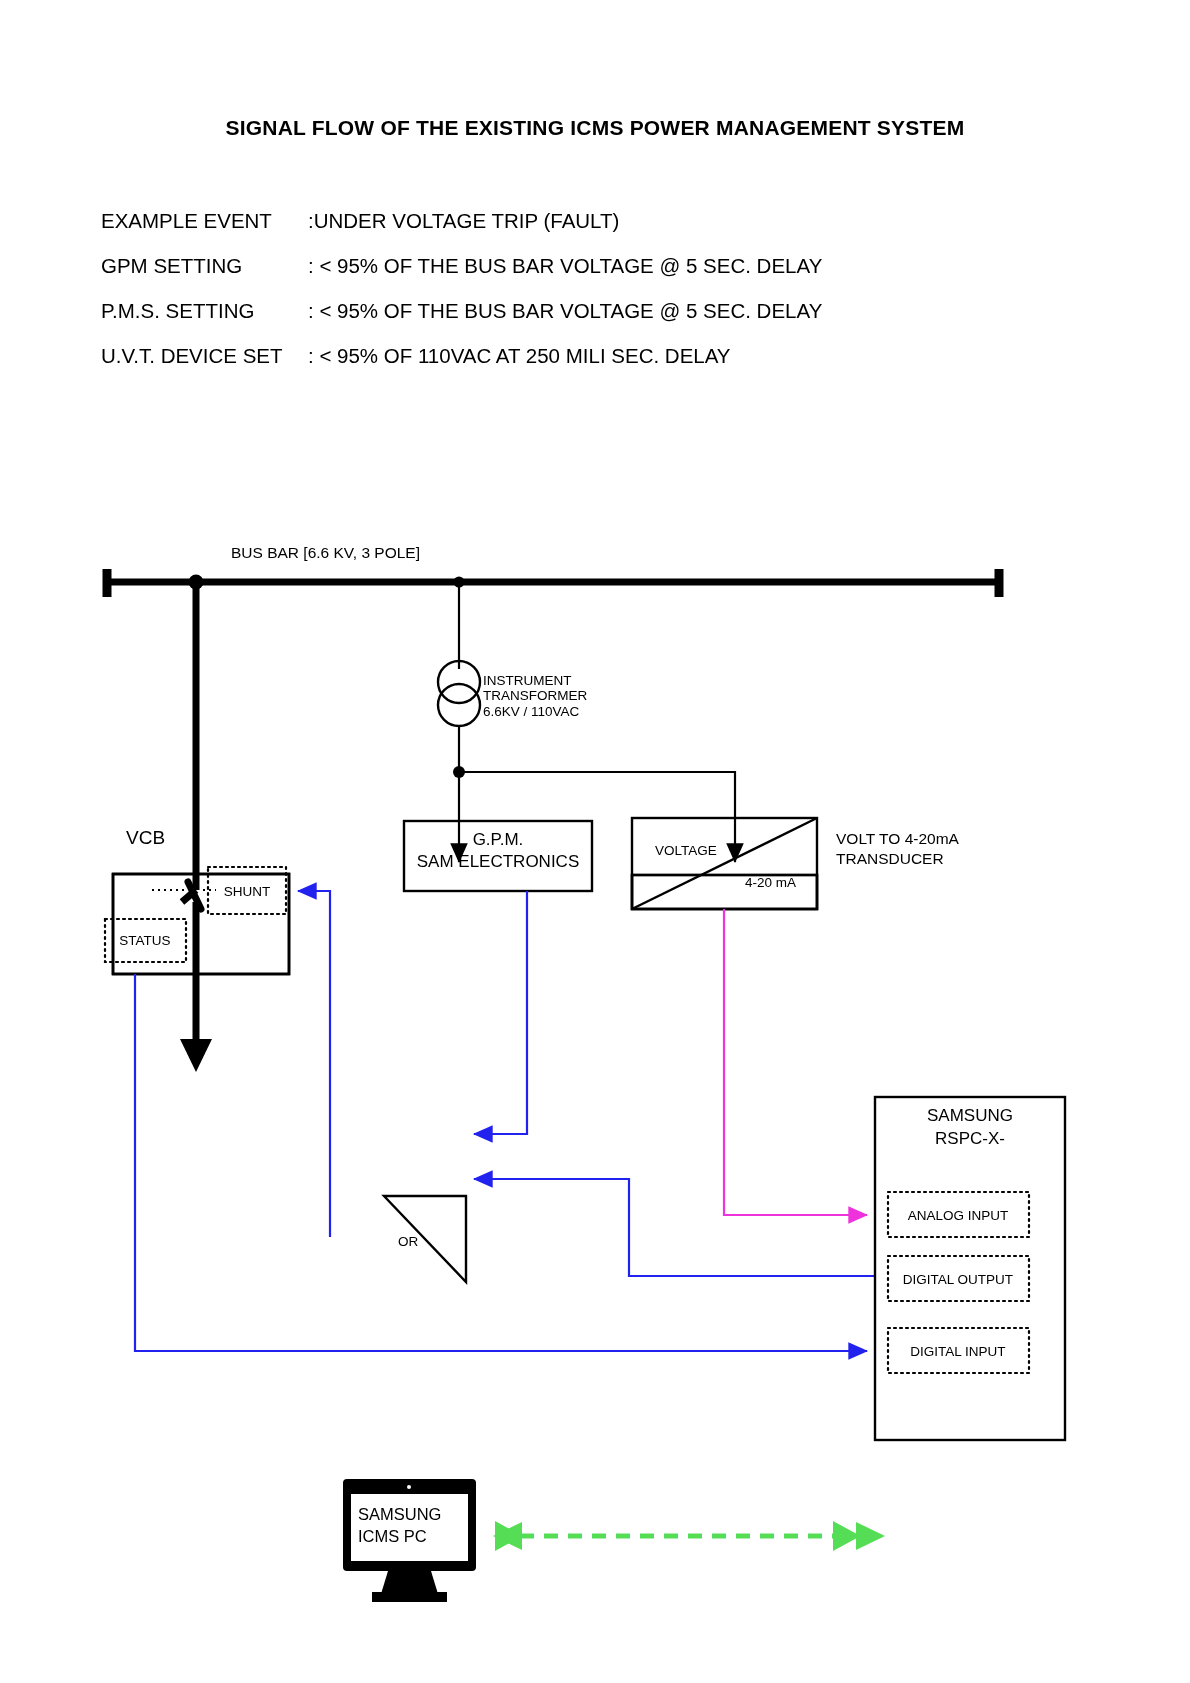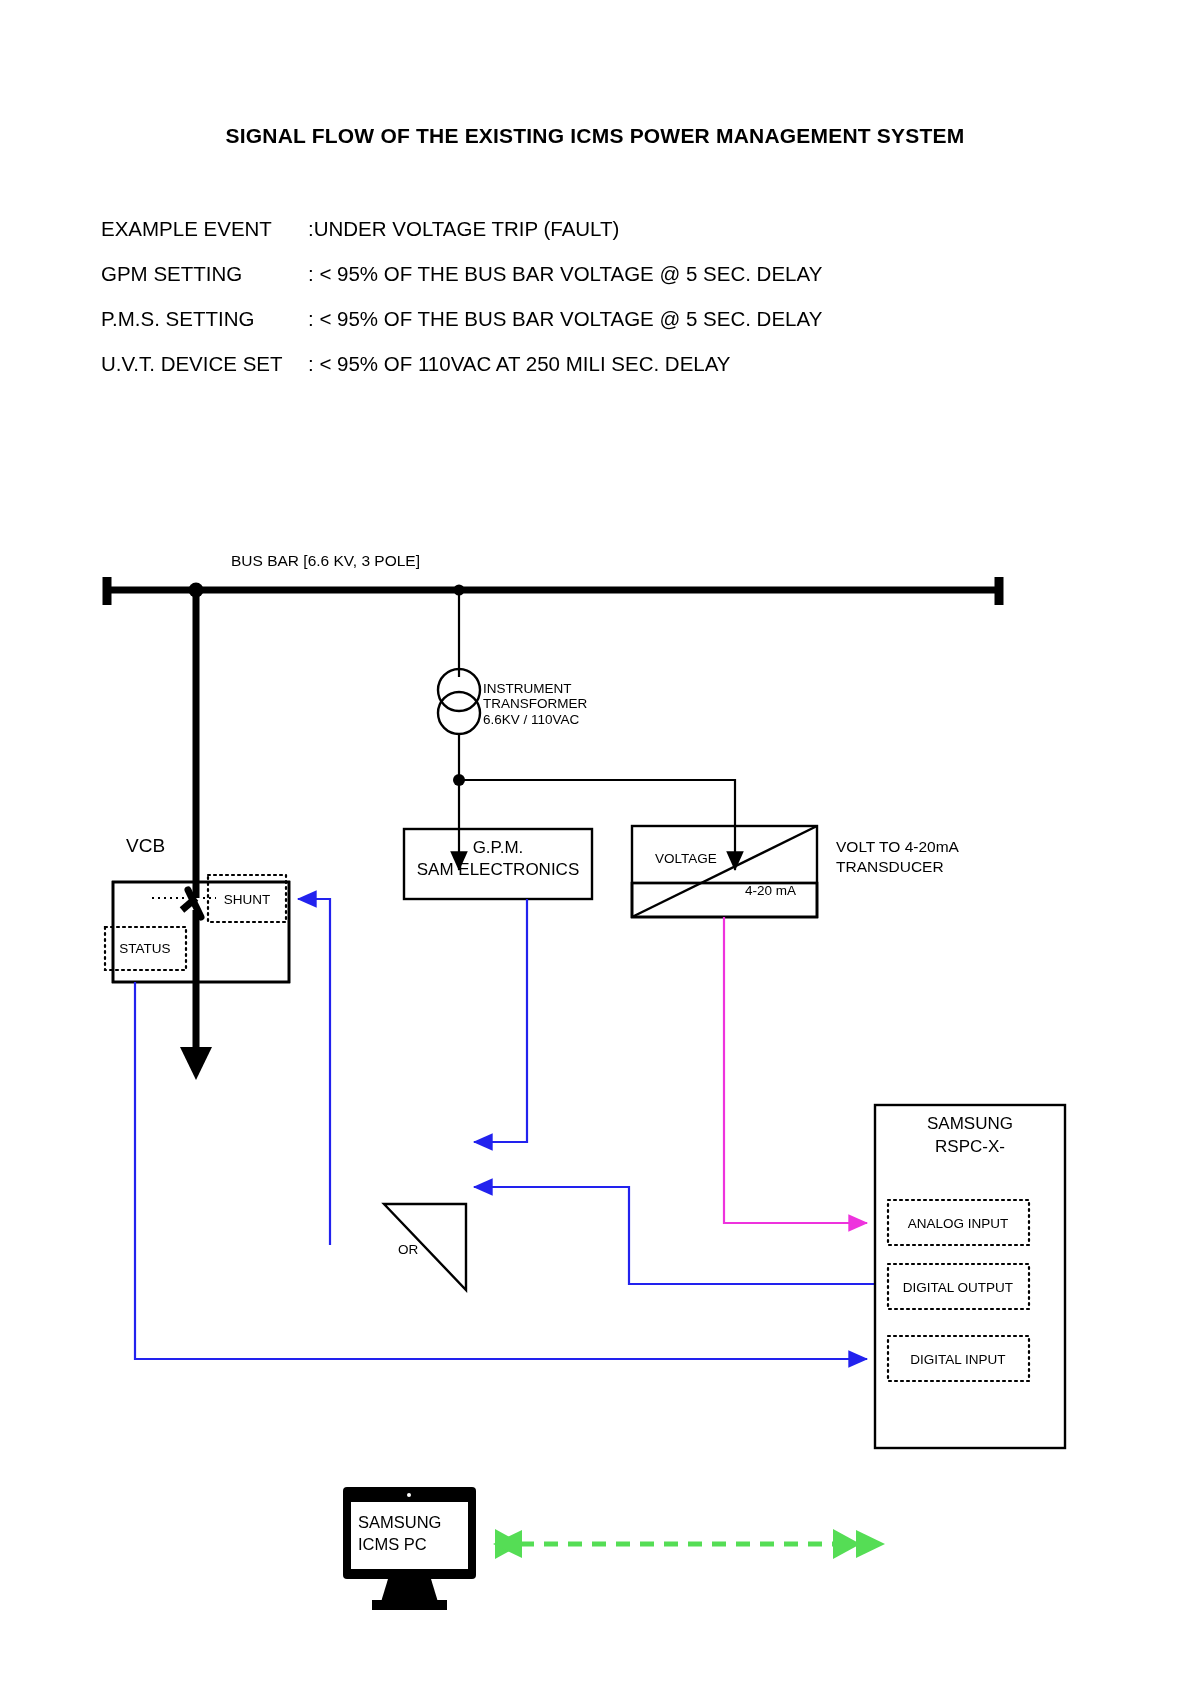--- a/index.html
+++ b/index.html
@@ -10,21 +10,21 @@
   body {
     width: 1190px;
     height: 1683px;
     position: relative;
     font-family: "Liberation Sans", sans-serif;
     color: #000000;
     overflow: hidden;
   }
   #diagram-root {
     position: absolute;
-    left: 0; top: 12px;
+    left: 0; top: 4px;
     width: 1190px;
     height: 1229px;
     text-align: right;
   }
   svg { display: block; }
   .ttl {
     font-family: "Liberation Sans", sans-serif;
     font-weight: bold;
     font-size: 21px;
     letter-spacing: 0.2px;

